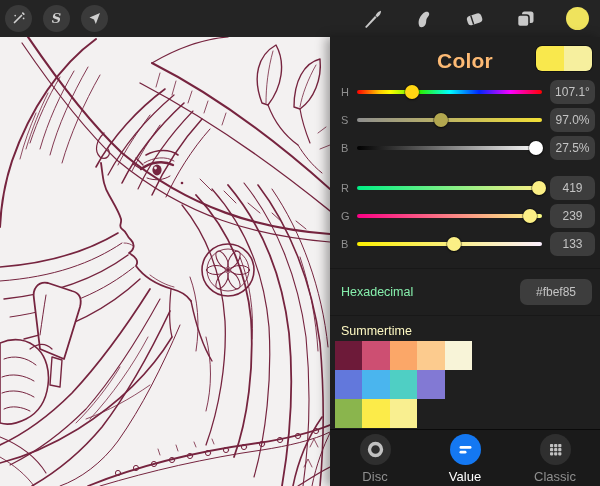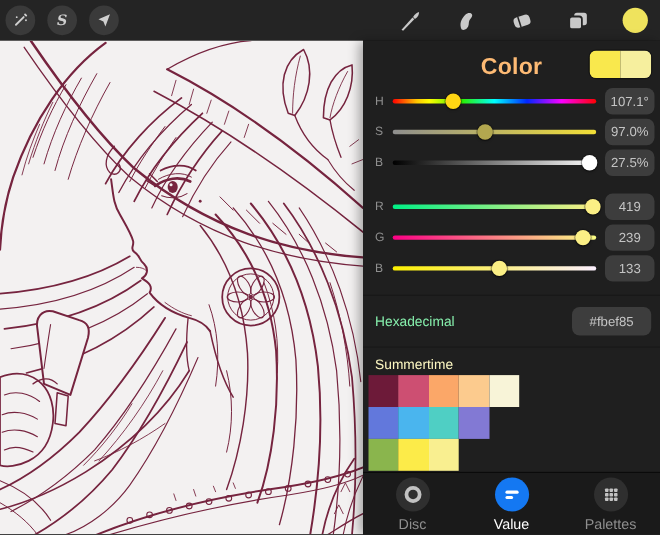--- a/index.html
+++ b/index.html
@@ -368,17 +368,17 @@
               <rect x="8.1" y="4" width="3.2" height="3.2" rx="0.8" fill="#c2c2c2"></rect>
               <rect x="12.2" y="4" width="3.2" height="3.2" rx="0.8" fill="#c2c2c2"></rect>
               <rect x="4" y="8.1" width="3.2" height="3.2" rx="0.8" fill="#c2c2c2"></rect>
               <rect x="8.1" y="8.1" width="3.2" height="3.2" rx="0.8" fill="#c2c2c2"></rect>
               <rect x="12.2" y="8.1" width="3.2" height="3.2" rx="0.8" fill="#c2c2c2"></rect>
               <rect x="4" y="12.2" width="3.2" height="3.2" rx="0.8" fill="#c2c2c2"></rect>
               <rect x="8.1" y="12.2" width="3.2" height="3.2" rx="0.8" fill="#c2c2c2"></rect>
               <rect x="12.2" y="12.2" width="3.2" height="3.2" rx="0.8" fill="#c2c2c2"></rect>
             </svg>
           </div>
-          <div class="tab-label">Palettes</div>
+          <div class="tab-label">Classic</div>
         </div>
       </div>
   </div>
 </div>
 
 </body></html>

